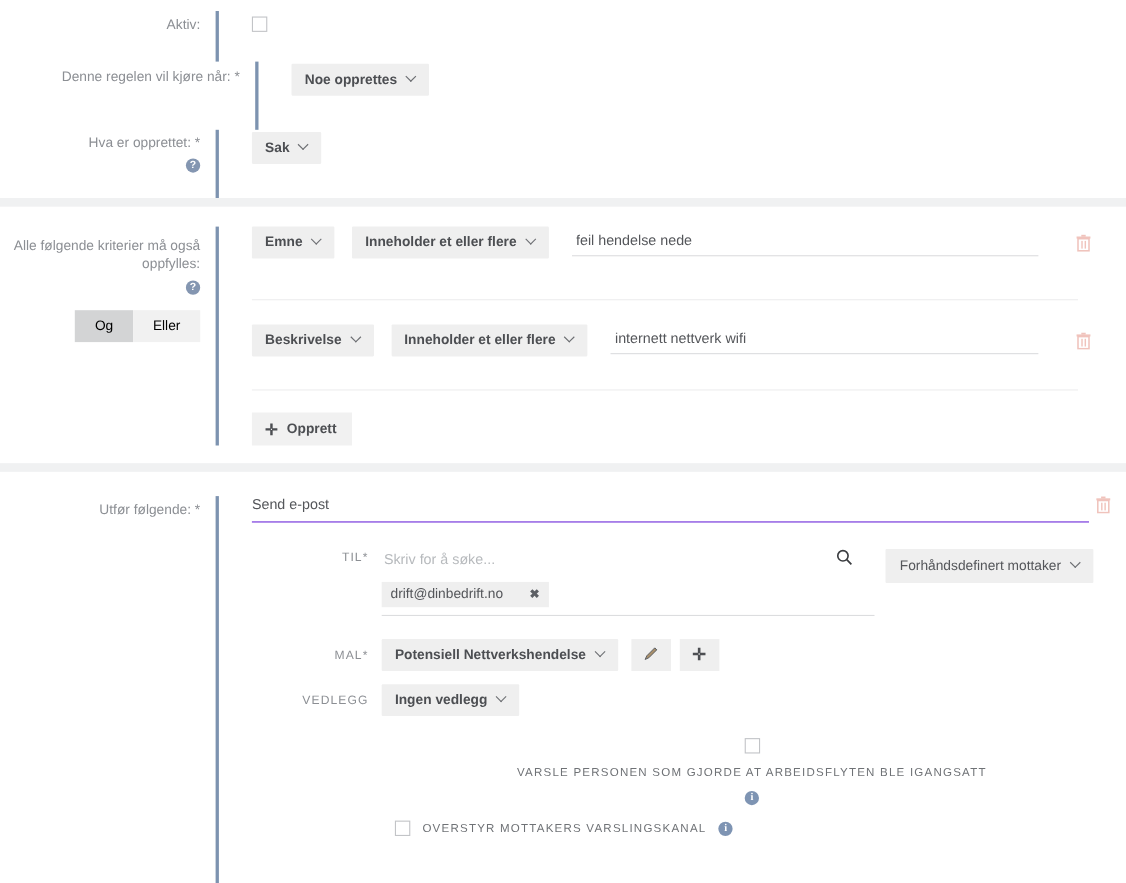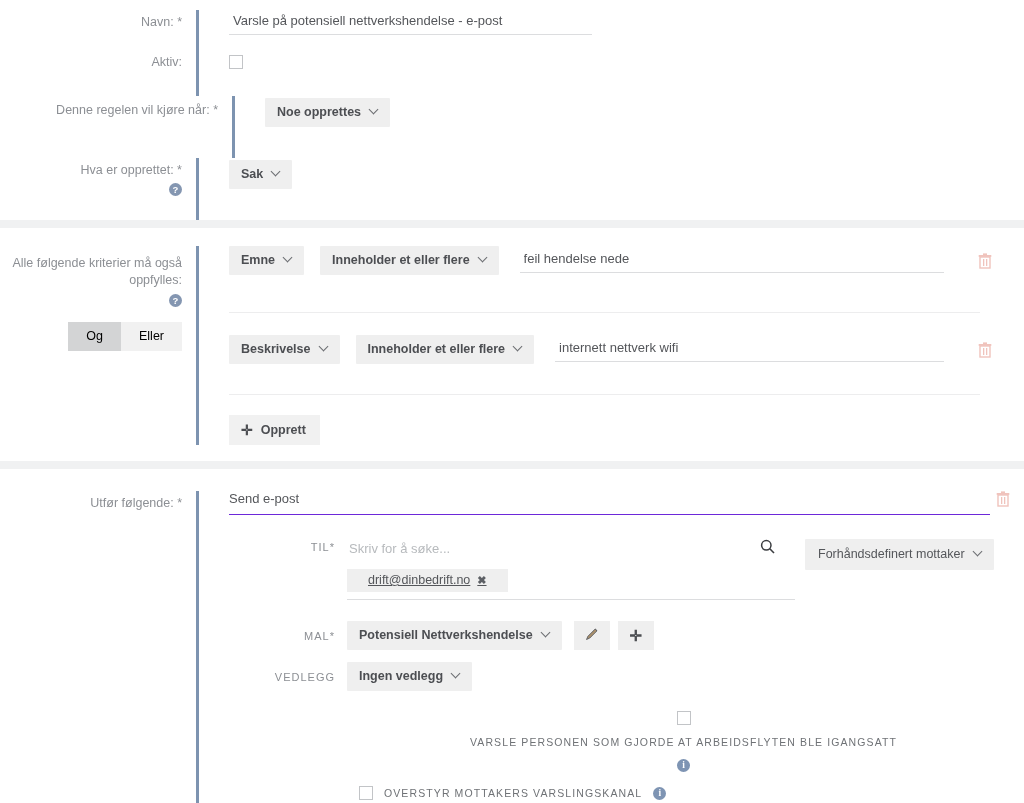--- a/index.html
+++ b/index.html
@@ -170,26 +170,25 @@
   }
 
   
   .crit-row { display: flex; align-items: center; gap: 16px; }
   .crit-sep { border-bottom: 1px solid #ededee; height: 1px; }
 
   
   .chip {
     display: inline-flex;
     align-items: center;
-    gap: 7px;
+    gap: 24px;
     background: #efefef;
-    padding: 4px 21px 5px;
+    padding: 4px 8px 5px;
     font-size: 12.5px;
     color: #54565a;
-    text-decoration: underline;
   }
   .chip .x { color: #5d6065; font-size: 11px; cursor: pointer; font-weight: bold; }
 
   .sub-label {
     color: #8c8f94;
     font-size: 11px;
     letter-spacing: 0.4px;
     text-align: right;
     font-weight: normal;
   }
@@ -197,27 +196,20 @@
     color: #6f7276;
     font-size: 10.5px;
     letter-spacing: 1.1px;
   }
 </style>
 </head>
 <body>
 
 <div class="section" style="padding-top:10px;">
 
-  <div class="row" style="height:40px;">
-    <div class="label-col">Navn: *</div>
-    <div class="accent"></div>
-    <div class="field-col">
-      <input class="underline-input" style="width: 363px; margin-top: 1px;" value="Varsle på potensiell nettverkshendelse - e-post">
-    </div>
-  </div>
 
   <div class="row" style="height:46px;">
     <div class="label-col">Aktiv:</div>
     <div class="accent"></div>
     <div class="field-col" style="padding-top:3px;">
       <span class="cbox"></span>
     </div>
   </div>
 
   <div class="row" style="height:62px;margin-left:36px;">

